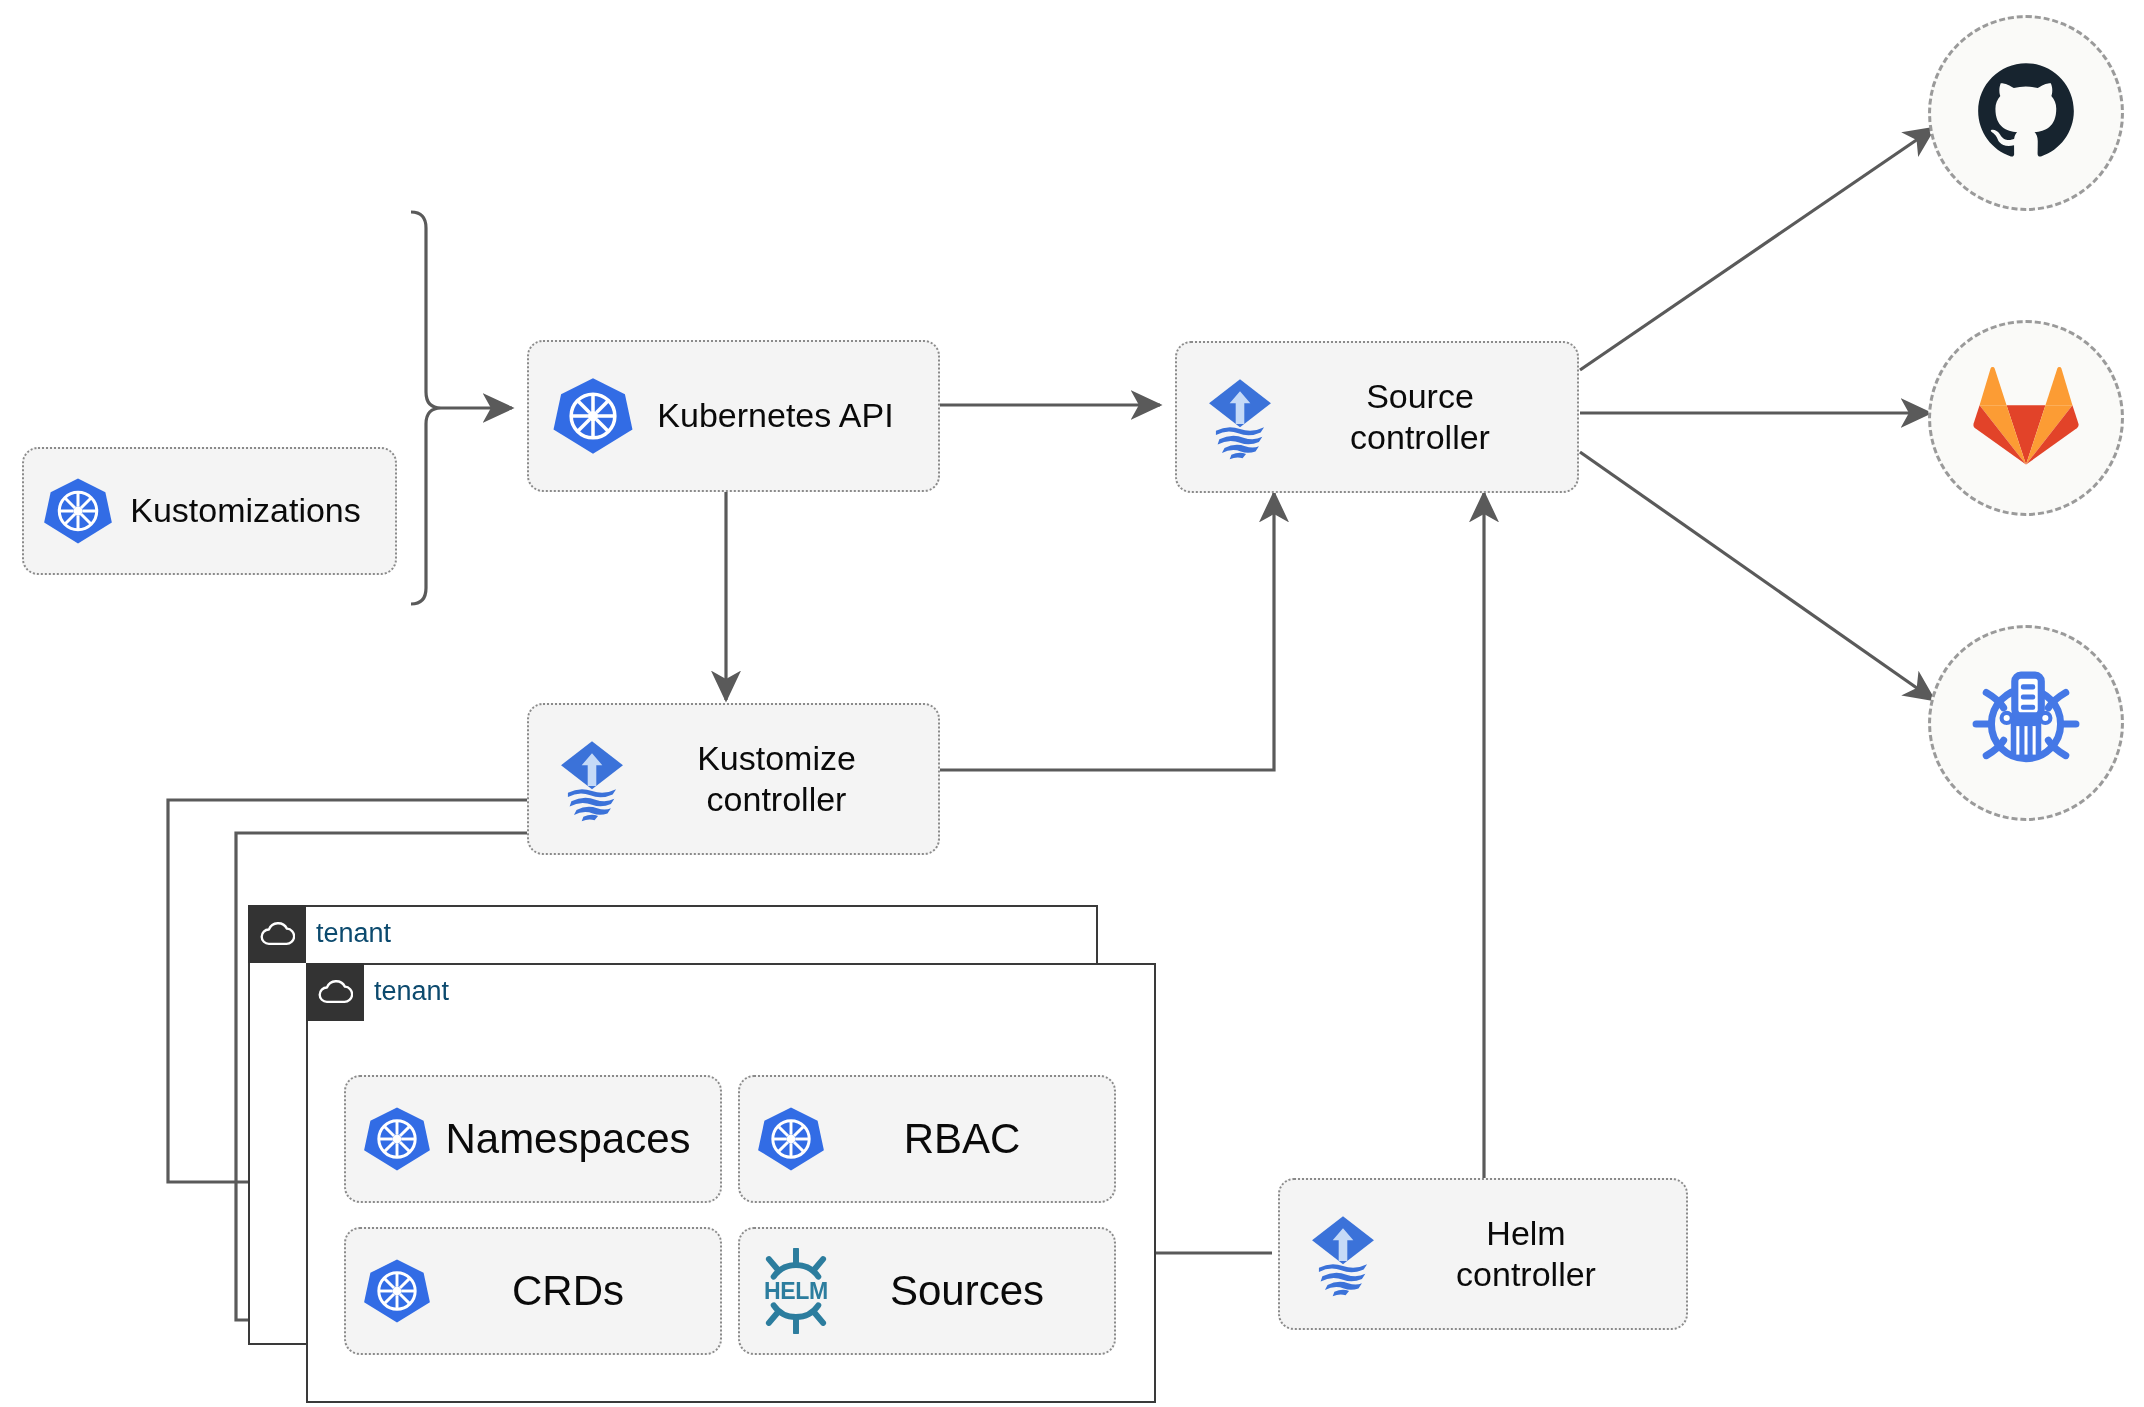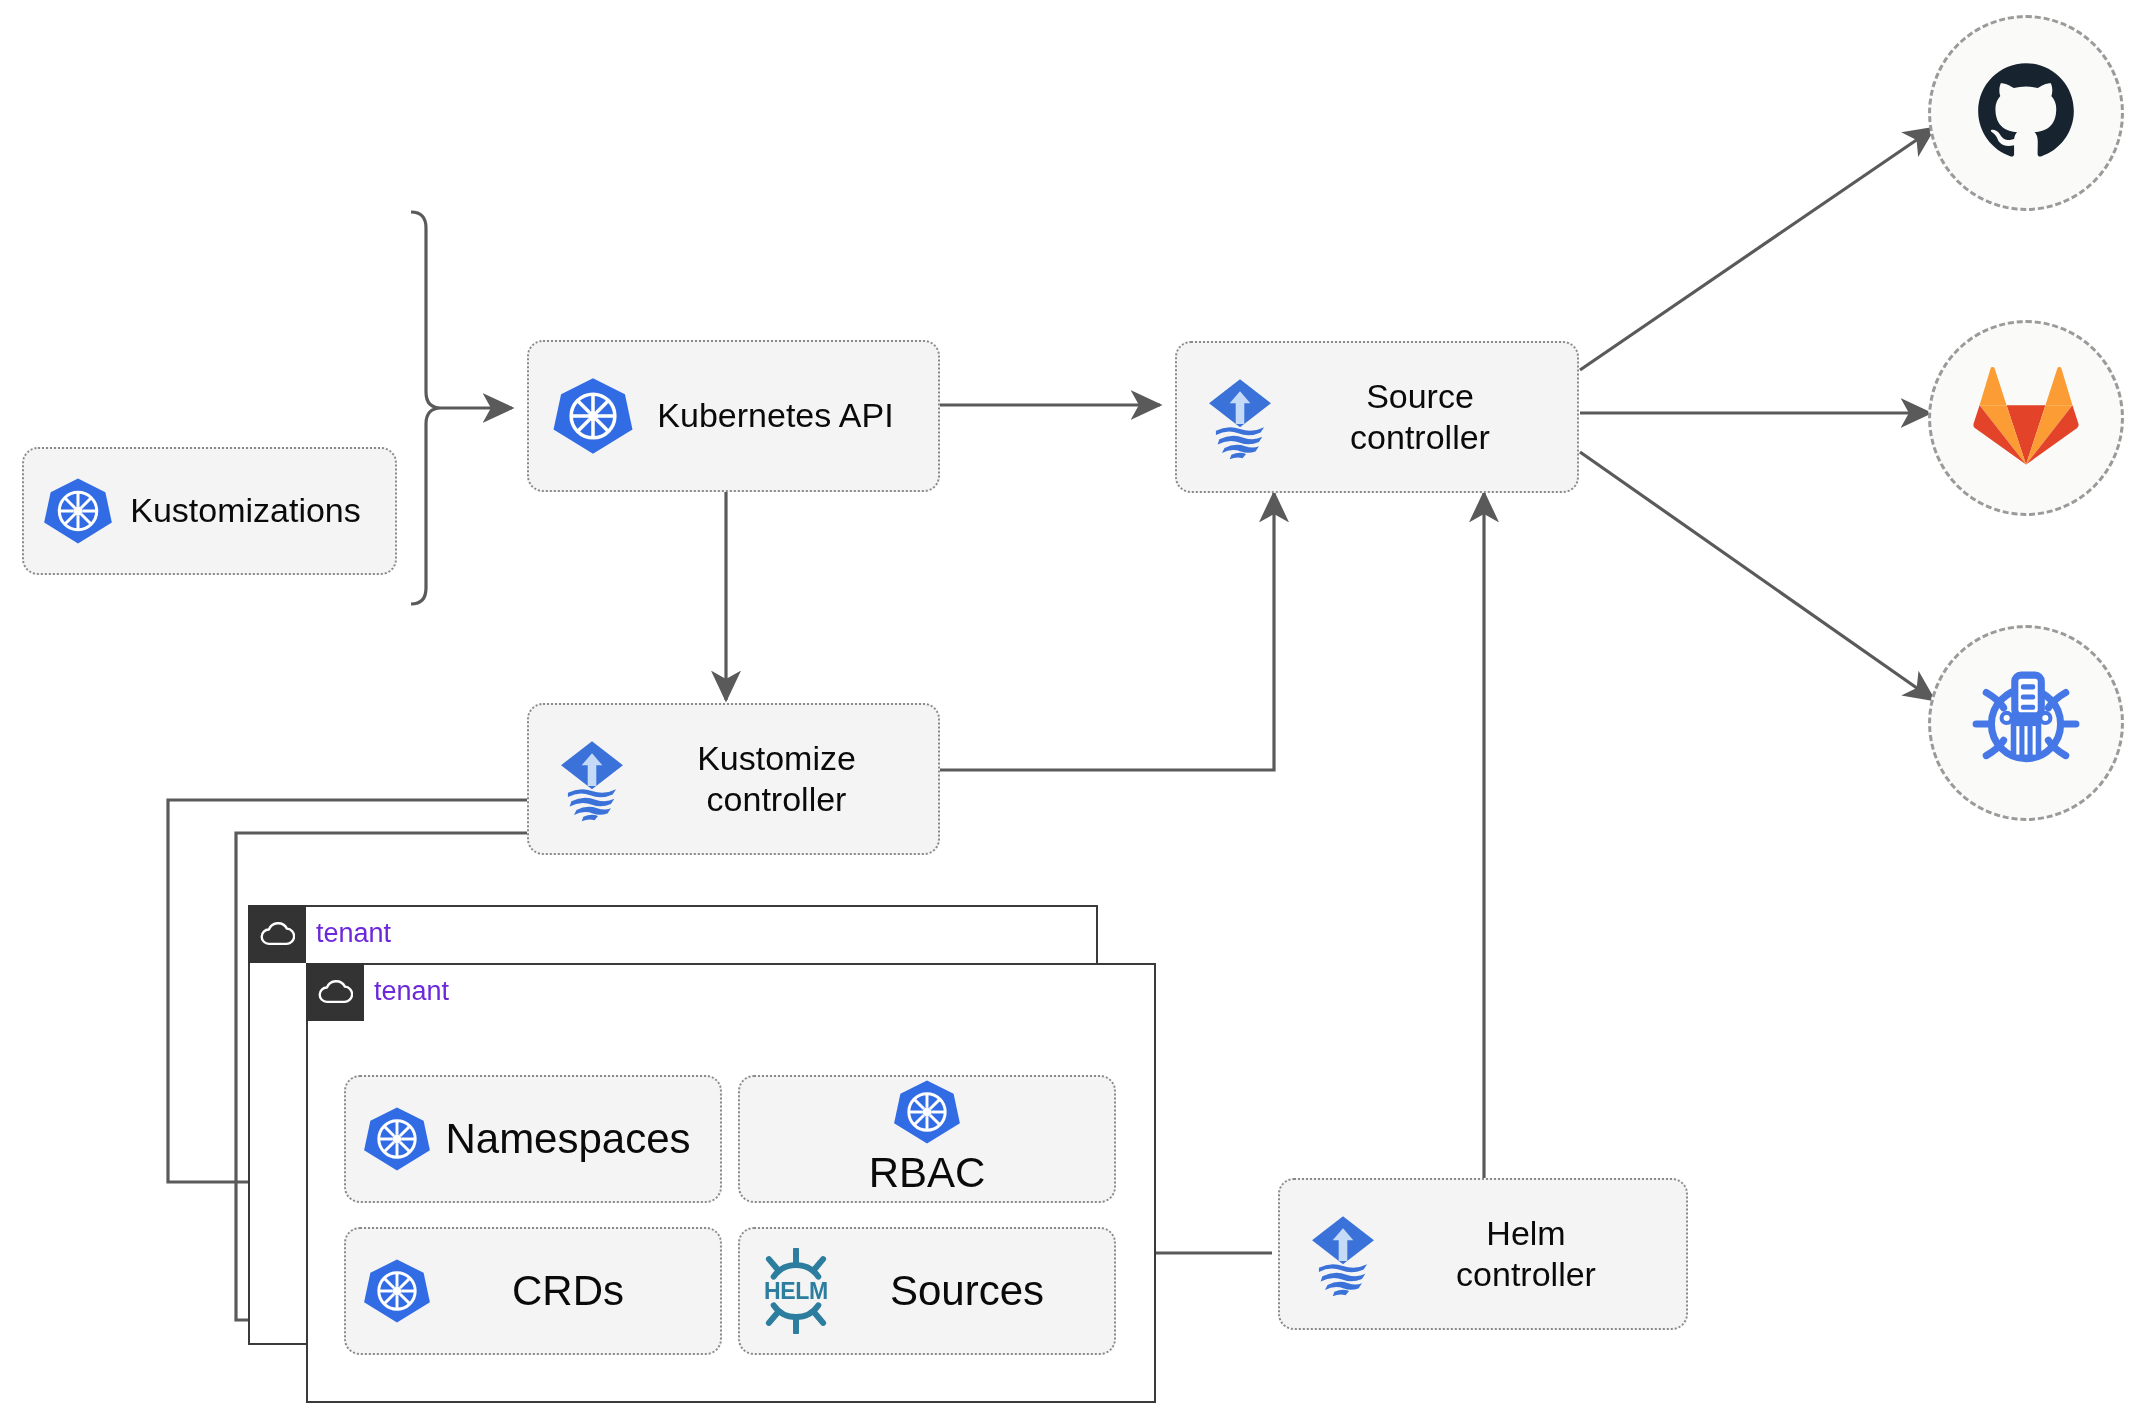--- a/index.html
+++ b/index.html
@@ -49,21 +49,21 @@
     left:-2.5px;top:-2.5px;
     height:58px;
     background:#333333;
     display:flex;align-items:center;justify-content:center;
     width:58px;
   }
   .tenant-title{
     position:absolute;
     left:66px;top:-2.5px;height:58px;
     display:flex;align-items:center;
-    font-size:27px;color:#6d28d9;
+    font-size:27px;color:#0c4a6e;
   }
 
   .fs34{font-size:34px;}
   .fs33{font-size:42px;}
 </style>
 </head>
 <body>
 
 <div id="stage">
 
@@ -285,21 +285,21 @@
                 <path d="M54.2,54.2 L68.4,68.4"></path>
               <path d="M68.4,31.6 L54.2,45.8"></path>
                 <path d="M45.8,54.2 L31.6,68.4"></path>
             </g>
           </g>
         </svg>
       </span>
       <span class="lbl fs33">Namespaces</span>
     </div>
 
-    <div class="node" style="left:430px;top:110px;width:378px;height:128px;padding:0 16px;flex-direction:column;">
+    <div class="node" style="left:430px;top:110px;width:378px;height:128px;padding:0 16px;">
       <span class="ico">
         <svg width="70" height="70" viewBox="0 0 100 100">
           <polygon points="50,5 88,24 97,66 50,95 3,66 12,24" fill="#326ce5"></polygon>
           <g fill="#ffffff">
             <circle cx="50" cy="50" r="6.2"></circle>
             <g stroke="#ffffff" stroke-width="4.2" fill="none">
               <circle cx="50" cy="50" r="26"></circle>
               <path d="M50,24 L50,44"></path>
                 <path d="M50,56 L50,76"></path>
               <path d="M24,50 L44,50"></path>

